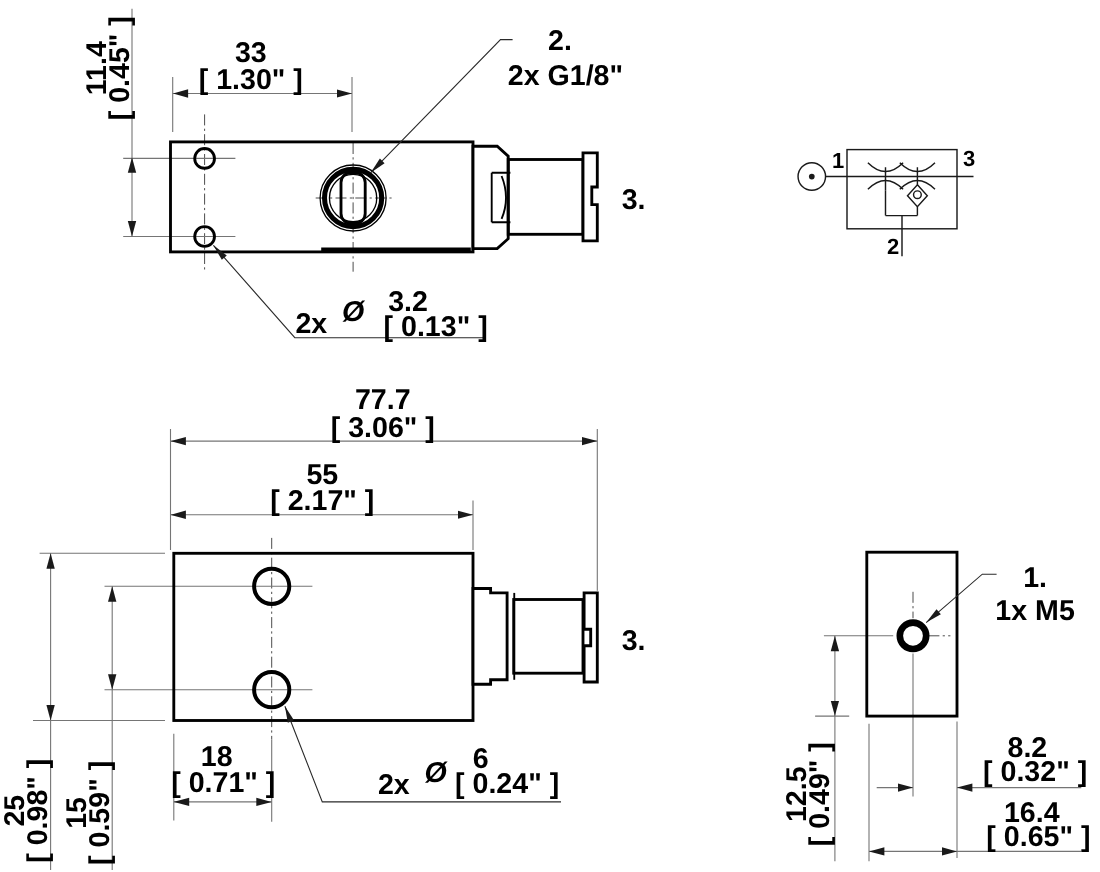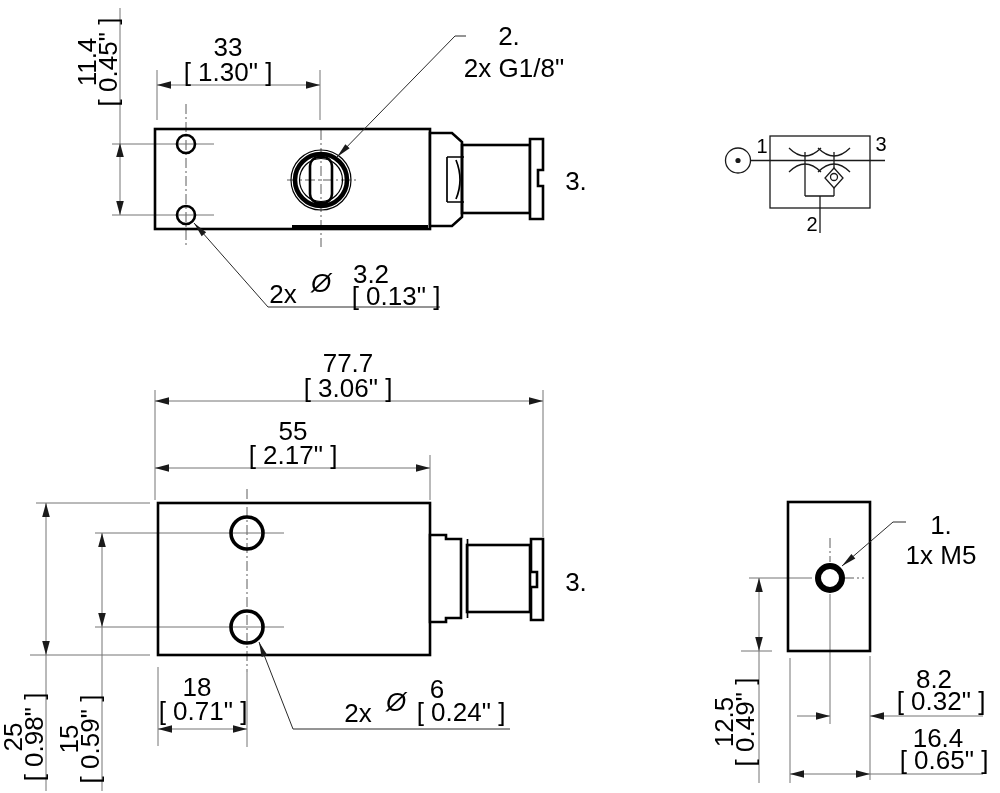--- a/index.html
+++ b/index.html
@@ -1,16 +1,16 @@
 <!DOCTYPE html>
 <html><head>
 <meta charset="utf-8">
 <style>
   html,body{margin:0;padding:0;background:#ffffff;}
-  .page{width:1000px;height:793px;background:#ffffff;position:relative;overflow:hidden;}
+  .page{width:1000px;height:793px;background:#ffffff;position:relative;overflow:hidden;font-weight:bold;}
   svg{display:block;}
   .outline{stroke:#000000;stroke-width:2.6;fill:none;stroke-linejoin:miter;stroke-linecap:butt;}
   .outline-f{stroke:#000000;stroke-width:2.6;fill:#ffffff;stroke-linejoin:miter;}
   .thick{stroke:#000000;stroke-width:4.2;fill:none;}
   .inner{stroke:#000000;stroke-width:1.7;fill:none;}
   .dim{stroke:#757575;stroke-width:1;fill:none;}
   .leader{stroke:#2a2a2a;stroke-width:1;fill:none;}
   .cl{stroke:#4a4a4a;stroke-width:0.9;fill:none;stroke-dasharray:10 3 2 3;}
   .schem{stroke:#1a1a1a;stroke-width:1.3;fill:none;}
   text{font-family:"Liberation Sans","DejaVu Sans",sans-serif;fill:#000000;}

